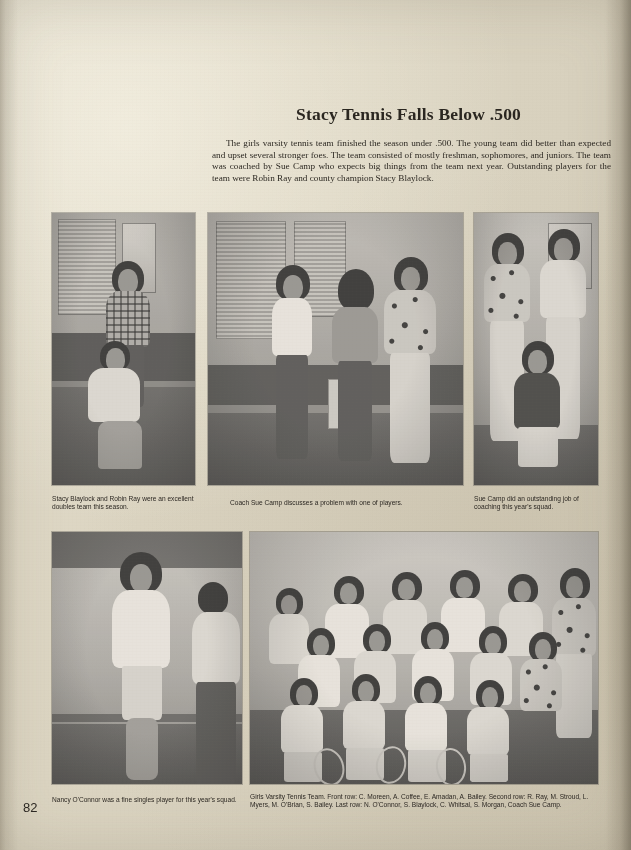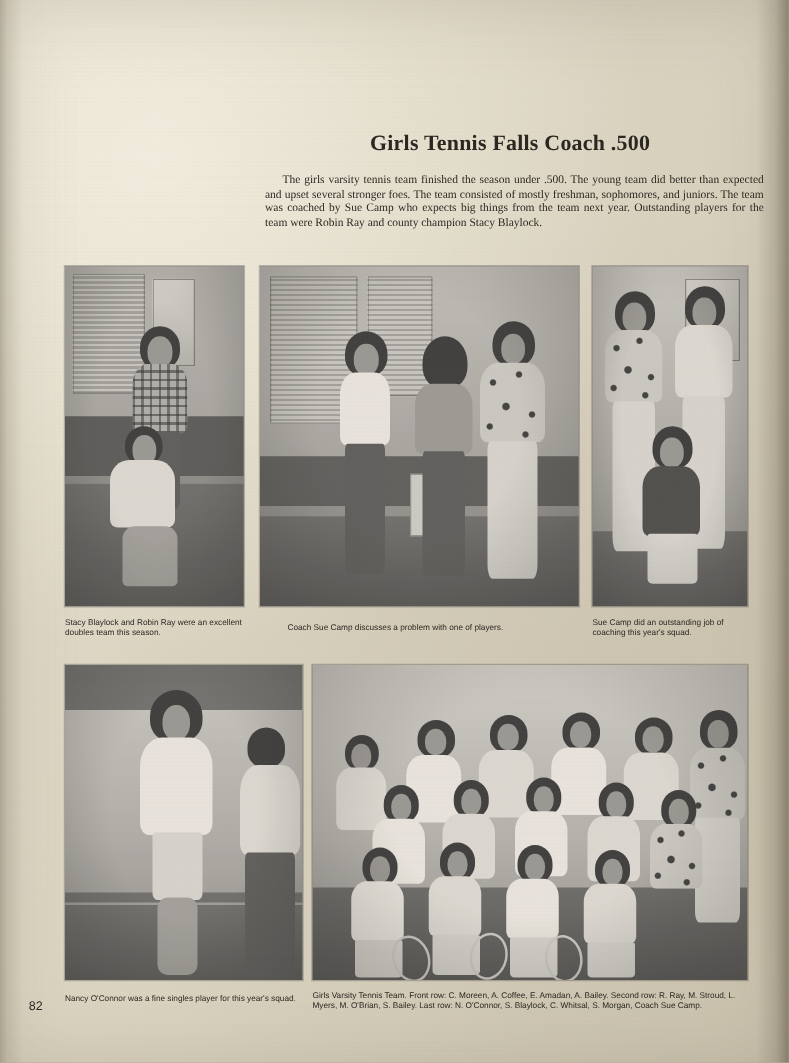--- a/index.html
+++ b/index.html
@@ -105,21 +105,21 @@
   #cap-coach   { left: 230px; top: 499px; width: 230px; }
   #cap-squad   { left: 474px; top: 495px; width: 128px; }
   #cap-singles { left: 52px;  top: 796px; width: 196px; }
   #cap-team    { left: 250px; top: 793px; width: 352px; }
 
   
   #folio {
     position: absolute;
     left: 23px; top: 800px;
     font-family: "Liberation Sans", sans-serif;
-    font-size: 10px;
+    font-size: 13px;
     color: #2b2722;
   }
 
   
   .bw {
     filter: grayscale(100%) sepia(14%) contrast(88%) brightness(102%);
   }
   .wall {
     position: absolute; left: 0; top: 0; right: 0; bottom: 0;
     background: linear-gradient(180deg, #b9b2a4 0%, #a8a193 48%, #8e8779 100%);
@@ -191,21 +191,21 @@
     position: absolute; left:0; top:0; right:0; bottom:0;
     background: radial-gradient(ellipse at 50% 45%, rgba(0,0,0,0) 45%, rgba(40,36,30,0.28) 100%);
     pointer-events: none;
   }
 </style>
 </head>
 <body>
 
 <div id="page">
 
-  <div id="headline">Girls Tennis Falls Coach .500</div>
+  <div id="headline">Stacy Tennis Falls Below .500</div>
 
   <div id="intro">The girls varsity tennis team finished the season under .500. The young team did better than expected and upset several stronger foes. The team consisted of mostly freshman, sophomores, and juniors. The team was coached by Sue Camp who expects big things from the team next year. Outstanding players for the team were Robin Ray and county champion Stacy Blaylock.</div>
 
   <div class="photo bw" id="photo-doubles">
     <div class="ph-inner">
       <div class="wall"></div>
       <div class="blind" style="left:6px; top:6px; width:58px; height:96px;"></div>
       <div class="window" style="left:70px; top:10px; width:34px; height:70px;"></div>
       <div class="panel-dark" style="left:0; top:120px; width:143px; height:48px; background:#5a554b;"></div>
       <div class="panel-dark" style="left:0; top:168px; width:143px; height:6px; background:#8e877a;"></div>

